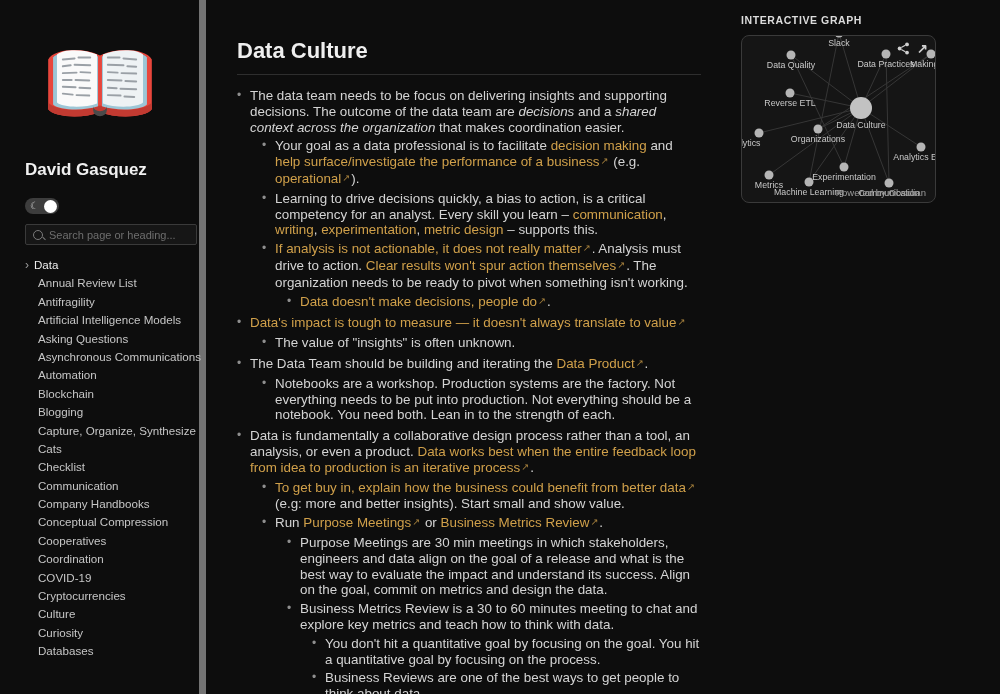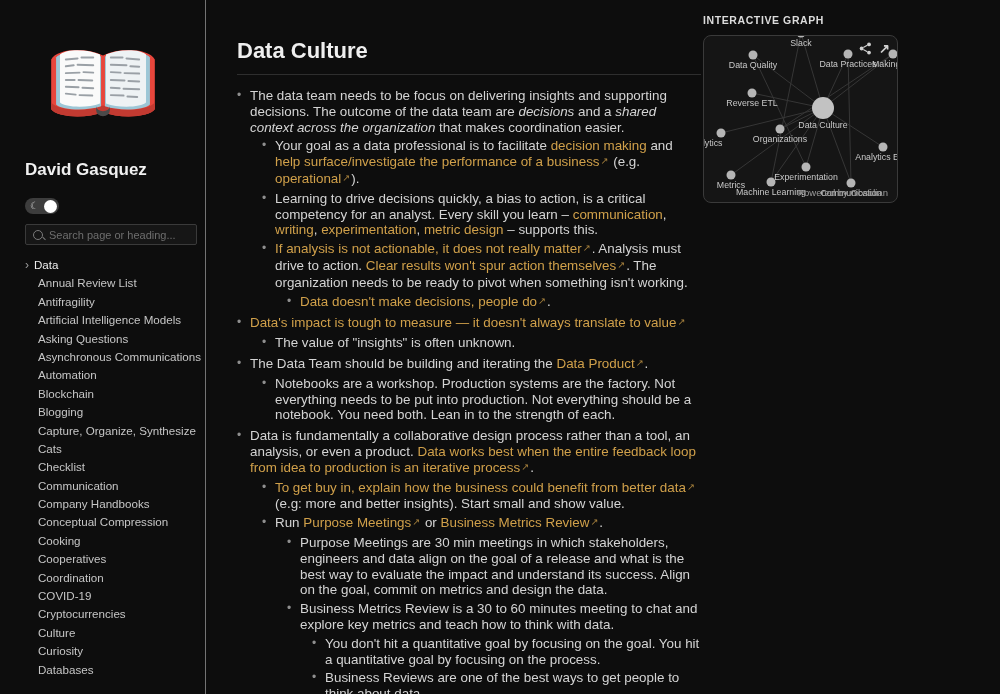--- a/index.html
+++ b/index.html
@@ -1,19 +1,19 @@
 <!DOCTYPE html>
 <html><head>
 <meta charset="utf-8">
 <style>
   html,body{margin:0;padding:0;background:#0d0d0d;width:1000px;height:694px;overflow:hidden;
     font-family:"Liberation Sans",sans-serif;-webkit-font-smoothing:antialiased;}
   a{text-decoration:none;cursor:pointer;}
   
-  .sidebar{position:absolute;left:0;top:0;width:206px;height:694px;border-right:1px solid #737373;box-sizing:border-box;}
+  .sidebar{position:absolute;left:0;top:0;width:206px;height:694px;border-right:7px solid #737373;box-sizing:border-box;}
   .logo-wrap{width:120px;margin:34px auto 0 auto;}
   .site-title{color:#f0f0f0;font-size:17px;font-weight:bold;margin:34px 0 0 25px;}
   .toggle{position:relative;width:34px;height:16px;border-radius:9px;background:#3d3d3d;margin:18px 0 0 25px;cursor:pointer;}
   .toggle .moon{position:absolute;left:5px;top:1px;font-size:10px;color:#d8d8d8;line-height:14px;}
   .toggle .knob{position:absolute;right:2px;top:1.5px;width:13px;height:13px;border-radius:50%;background:#fff;}
   .search{position:relative;width:170px;height:19px;margin:10px 0 0 25px;border:1px solid #3a3a3a;background:#161616;border-radius:2px;display:flex;align-items:center;}
   .search .mag{position:relative;width:8px;height:8px;border:1.2px solid #7a7a7a;border-radius:50%;margin:0 6px 0 7px;flex:none;}
   .search .mag:after{content:"";position:absolute;width:4px;height:1.2px;background:#7a7a7a;transform:rotate(45deg);right:-3.5px;bottom:-1px;}
   .search .ph{color:#6e6e6e;font-size:11px;}
   .nav{margin:11px 0 0 0;}
@@ -30,21 +30,21 @@
   .li.lv2{margin-left:25px;}
   .li.lv3{margin-left:50px;}
   .li.lv4{margin-left:75px;}
   .blt{flex:none;width:13px;color:#8f8f8f;font-size:12px;}
   .txt{flex:1;}
   .lnk{color:#d0a04a;}
   .lnk.it{}
   .ext{color:#a8823d;font-size:9.5px;margin:0 1px;position:relative;top:-2px;}
   em{font-style:italic;}
   
-  .rightbar{position:absolute;left:703px;top:0;width:259px;}
+  .rightbar{position:absolute;left:741px;top:0;width:259px;}
   .graph-heading{color:#dcdcdc;font-size:10.5px;font-weight:bold;letter-spacing:0.6px;margin:14px 0 9px 0;}
   .graph-panel{position:relative;width:193px;height:166px;border:1px solid #3a3a3a;border-radius:8px;background:#151515;overflow:hidden;cursor:grab;}
   .graph-panel svg.net{position:absolute;left:0;top:0;}
   .edge{stroke:#363636;stroke-width:1;}
   .node{fill:#b5b5b5;}
   .node.main{fill:#c2c2c2;}
   .nlabel{fill:#c9c9c9;font-size:8.8px;font-family:"Liberation Sans",sans-serif;text-anchor:middle;}
   .graph-icons{position:absolute;top:6px;right:7px;display:flex;gap:7px;align-items:center;z-index:3;}
   .fork-icon{cursor:pointer;}
   .expand-icon{color:#d0d0d0;font-size:13px;font-weight:bold;cursor:pointer;line-height:12px;}
@@ -97,21 +97,20 @@
       <div class="nav-item"><span>Asynchronous Communications</span></div>
       <div class="nav-item"><span>Automation</span></div>
       <div class="nav-item"><span>Blockchain</span></div>
       <div class="nav-item"><span>Blogging</span></div>
       <div class="nav-item"><span>Capture, Organize, Synthesize</span></div>
       <div class="nav-item"><span>Cats</span></div>
       <div class="nav-item"><span>Checklist</span></div>
       <div class="nav-item"><span>Communication</span></div>
       <div class="nav-item"><span>Company Handbooks</span></div>
       <div class="nav-item"><span>Conceptual Compression</span></div>
-      <div class="nav-item"><span>Cooking</span></div>
       <div class="nav-item"><span>Cooperatives</span></div>
       <div class="nav-item"><span>Coordination</span></div>
       <div class="nav-item"><span>COVID-19</span></div>
       <div class="nav-item"><span>Cryptocurrencies</span></div>
       <div class="nav-item"><span>Culture</span></div>
       <div class="nav-item"><span>Curiosity</span></div>
       <div class="nav-item"><span>Databases</span></div>
     </div>
 </div>
 

